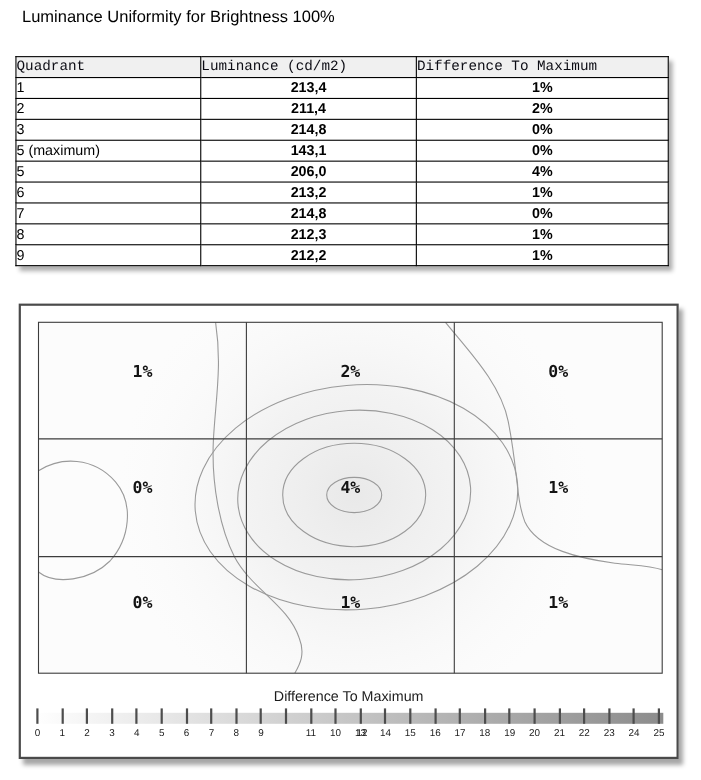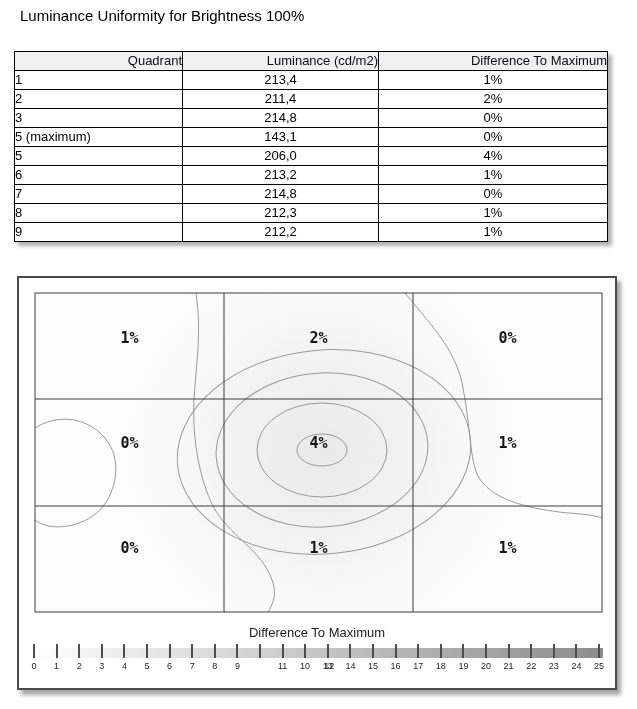--- a/index.html
+++ b/index.html
@@ -5,24 +5,24 @@
   html,body{margin:0;padding:0;background:#fff;}
   .page{position:relative;width:637px;height:709px;background:#ffffff;overflow:hidden;
         font-family:"Liberation Sans",sans-serif;color:#000;}
   .title{position:absolute;left:10px;top:7px;font-size:15px;color:#000;white-space:nowrap;margin-left:10px;}
 
   
   table.lum{position:absolute;left:14px;top:51px;width:593px;border-collapse:collapse;
             table-layout:fixed;font-size:13px;background:#fff;
             box-shadow:4px 4px 4px rgba(0,0,0,0.32);}
   table.lum th,table.lum td{border:1px solid #000;height:18px;padding:0;line-height:18px;overflow:hidden;}
-  table.lum th{background:#f0f0f0;font-weight:normal;color:#0c0c14;text-align:right;}
+  table.lum th{background:#f0f0f0;font-weight:normal;color:#0c0c14;text-align:left;font-family:Liberation Mono, monospace;}
   table.lum td{color:#000;}
   td.qcol{text-align:left;padding-left:8px;}
-  td.ccol{text-align:center;}
+  td.ccol{text-align:center;font-weight:bold;}
   col.c1{width:168px;} col.c2{width:196px;} col.c3{width:229px;}
 
   
   .plot-box{position:absolute;left:17px;top:276px;width:600px;height:414px;box-sizing:border-box;
             border:2px solid #4a4a4a;background:#ffffff;box-shadow:4px 5px 4px rgba(0,0,0,0.35);}
   .plot-svg{position:absolute;left:0;top:0;}
 
   
   .logo{position:absolute;left:439px;top:302px;display:flex;align-items:flex-end;
         border-bottom:2px solid #141414;padding-bottom:2px;height:20px;}

